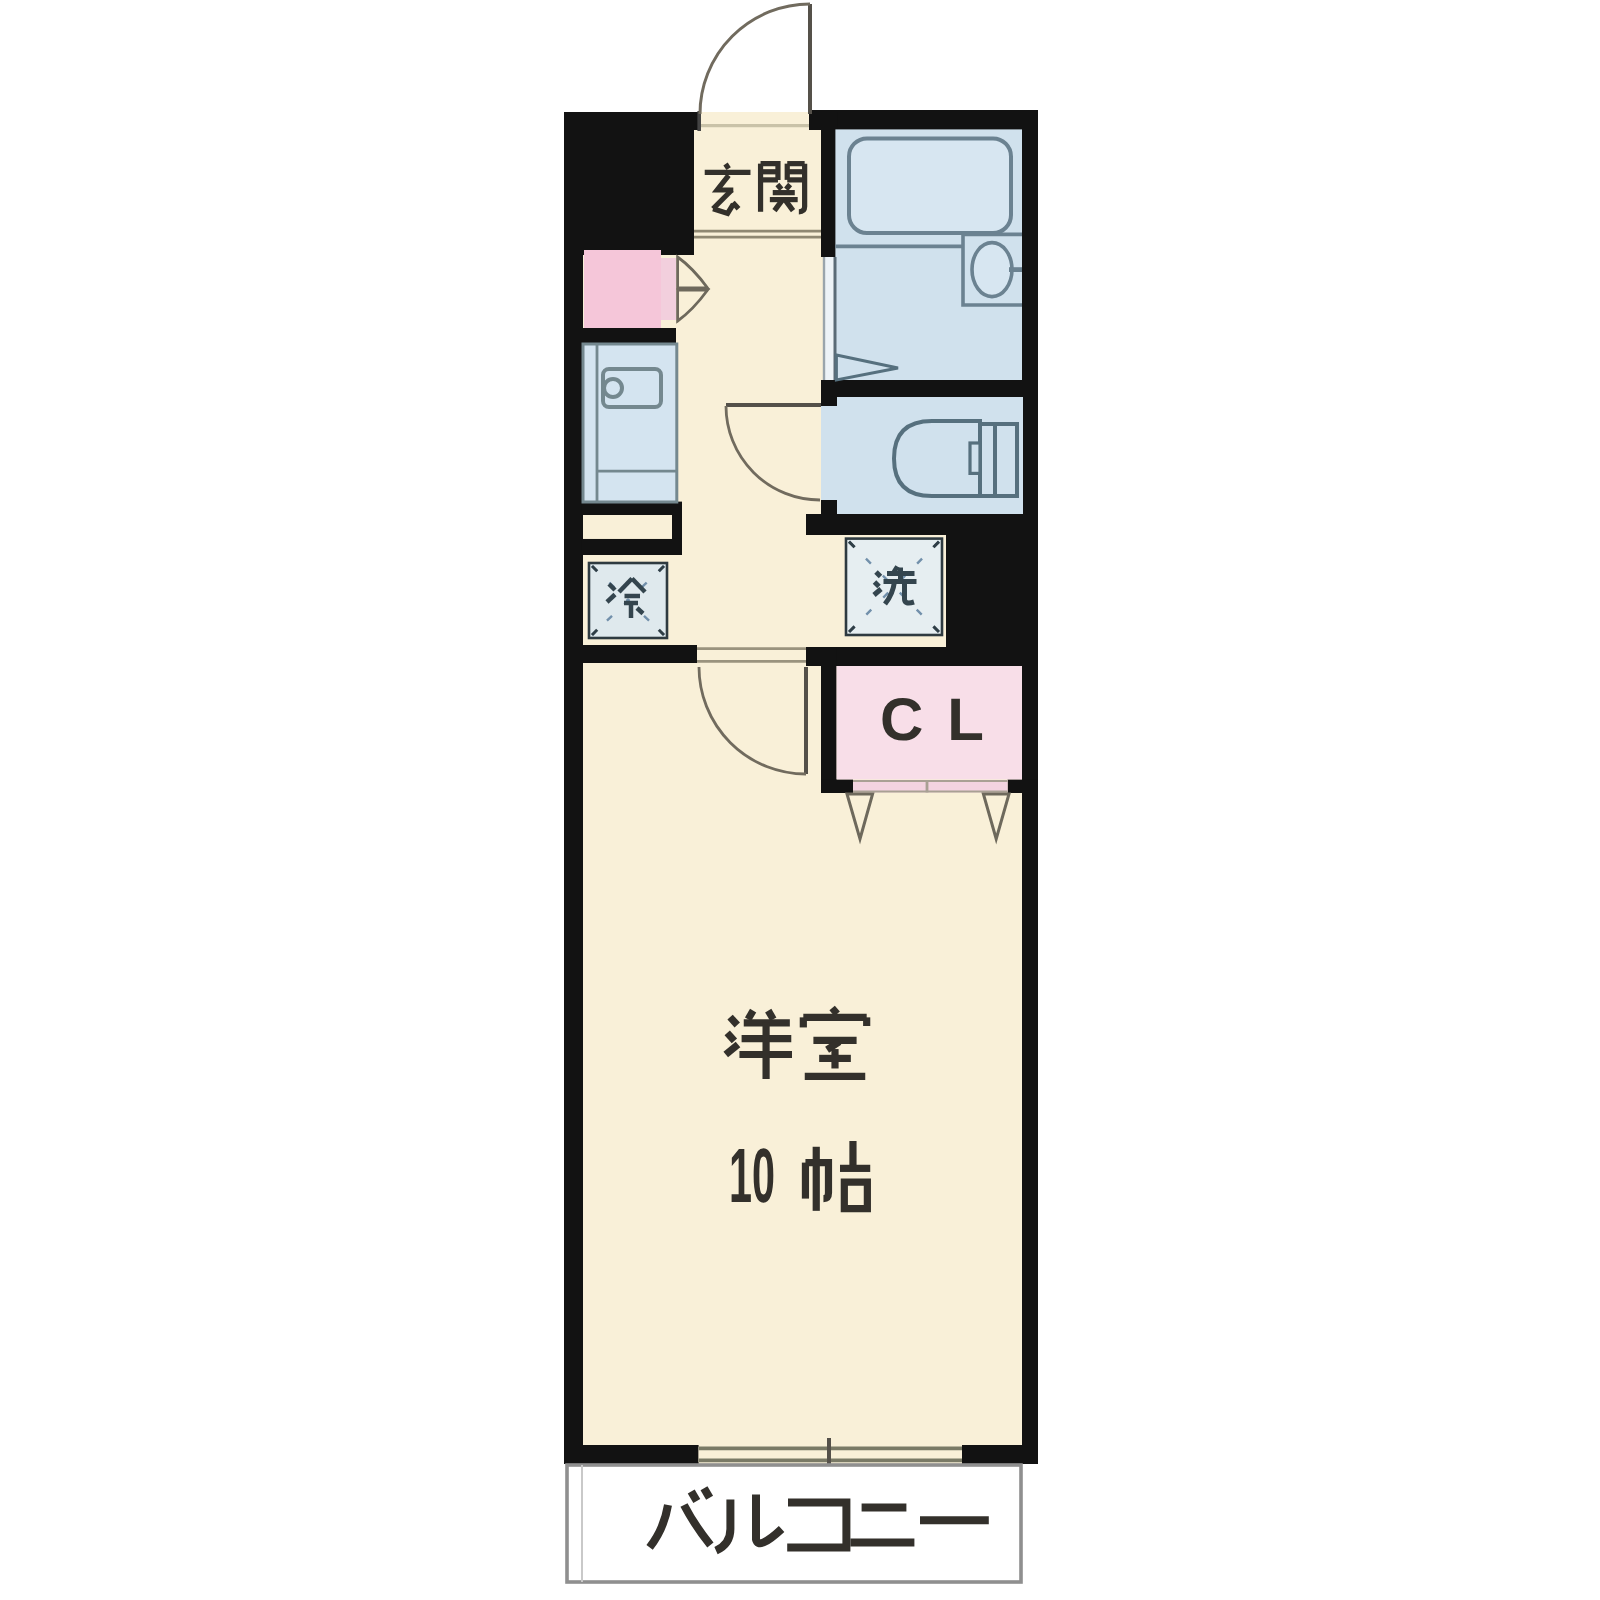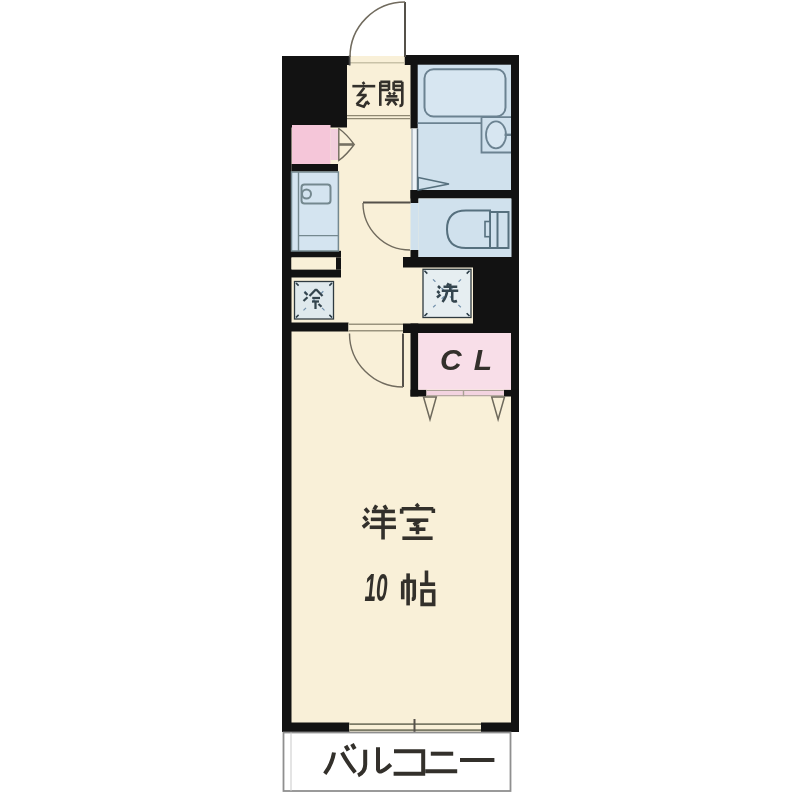--- a/index.html
+++ b/index.html
@@ -1,16 +1,16 @@
 <!DOCTYPE html>
 <html><head>
 <meta charset="utf-8">
 <style>
   html,body{margin:0;padding:0;background:#ffffff;}
-  .wrap{width:800px;height:800px;position:relative;background:#ffffff;font-style:italic;}
+  .wrap{width:800px;height:800px;position:relative;background:#ffffff;}
   text{font-family:"Liberation Sans",sans-serif;}
 </style>
 </head>
 <body>
 <div class="wrap">
 <svg width="800" height="800" viewBox="0 0 800 800" xmlns="http://www.w3.org/2000/svg">
 <defs>
 
 <g id="g-gen" fill="none" stroke="#33302b" stroke-width="10">
   <path d="M46 0 L52 9"></path>

